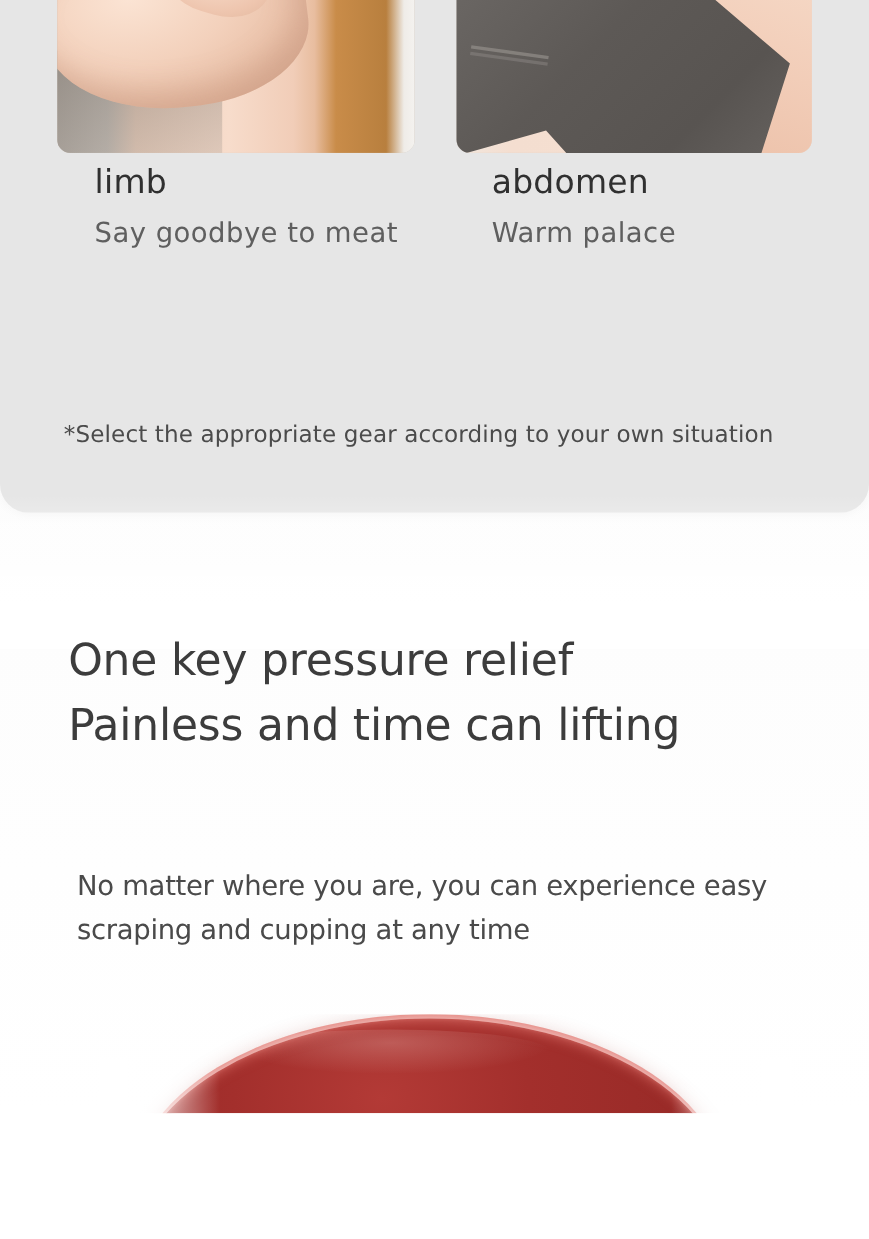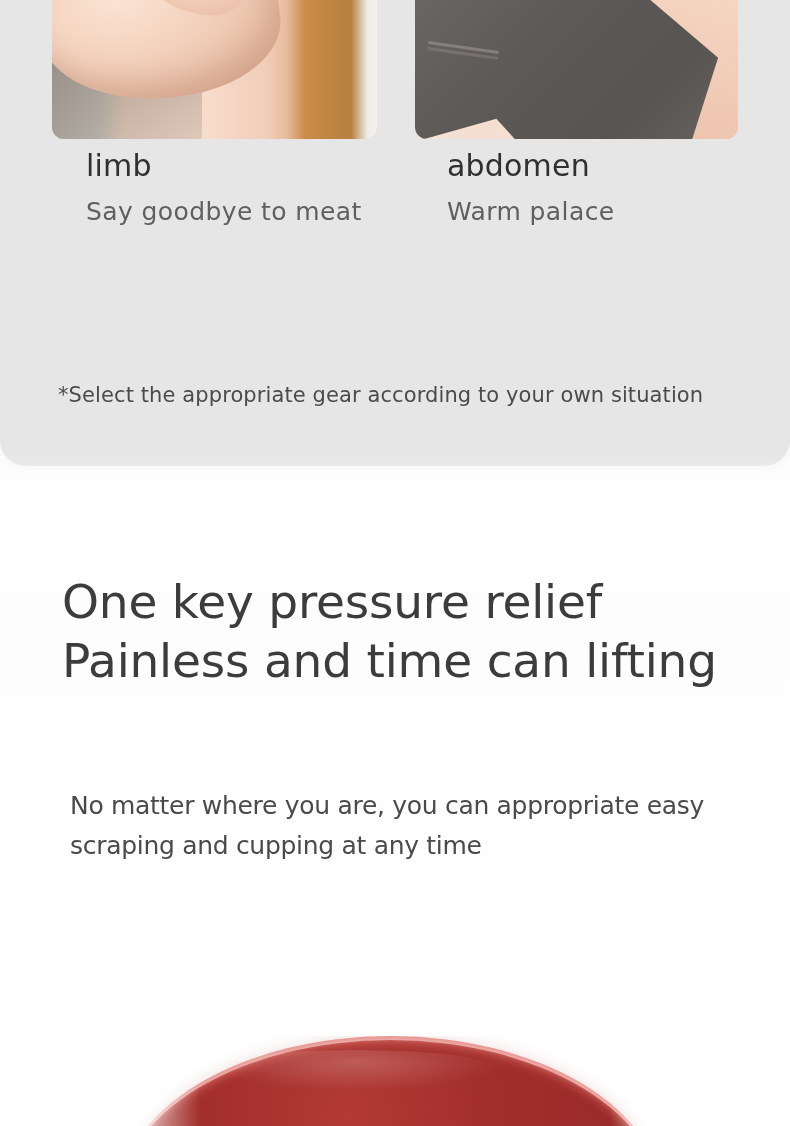--- a/index.html
+++ b/index.html
@@ -11,21 +11,21 @@
     height: 1126px;
     background: #ffffff;
     font-family: "DejaVu Sans", "Liberation Sans", sans-serif;
     overflow: hidden;
     position: relative;
   }
 
   .page {
     position: relative;
     width: 790px;
-    height: 1126px;
+    height: 1012px;
     background: linear-gradient(180deg, #ffffff 0%, #fcfcfc 35%, #ffffff 100%);
     overflow: hidden;
   }
 
   
   .grey-panel {
     position: absolute;
     left: 0;
     top: -40px;
     width: 790px;
@@ -171,21 +171,21 @@
     white-space: nowrap;
     text-align: right;
   }
 
   
   .headline {
     position: absolute;
     left: 62px;
     top: 572px;
     width: 700px;
-    font-size: 47px;
+    font-size: 40px;
     line-height: 59px;
     color: #3c3c3c;
     font-weight: 400;
     letter-spacing: -0.2px;
   }
   .headline .hl-line { display: block; white-space: nowrap; }
 
   .subcopy {
     position: absolute;
     left: 70px;
@@ -292,21 +292,21 @@
   <div class="footnote">*Select the appropriate gear according to your own situation</div>
 
   <div class="panel-fade"></div>
 
   <div class="headline">
     <span class="hl-line">One key pressure relief</span>
     <span class="hl-line">Painless and time can lifting</span>
   </div>
 
   <div class="subcopy">
-    <span class="sc-line">No matter where you are, you can appropriate easy</span>
+    <span class="sc-line">No matter where you are, you can experience easy</span>
     <span class="sc-line">scraping and cupping at any time</span>
   </div>
 
   <div class="dome-wrap">
     <div class="dome"></div>
     <div class="dome-rim"></div>
     <div class="dome-sheen"></div>
     <div class="dome-soft-edge-l"></div>
     <div class="dome-soft-edge-r"></div>
   </div>

